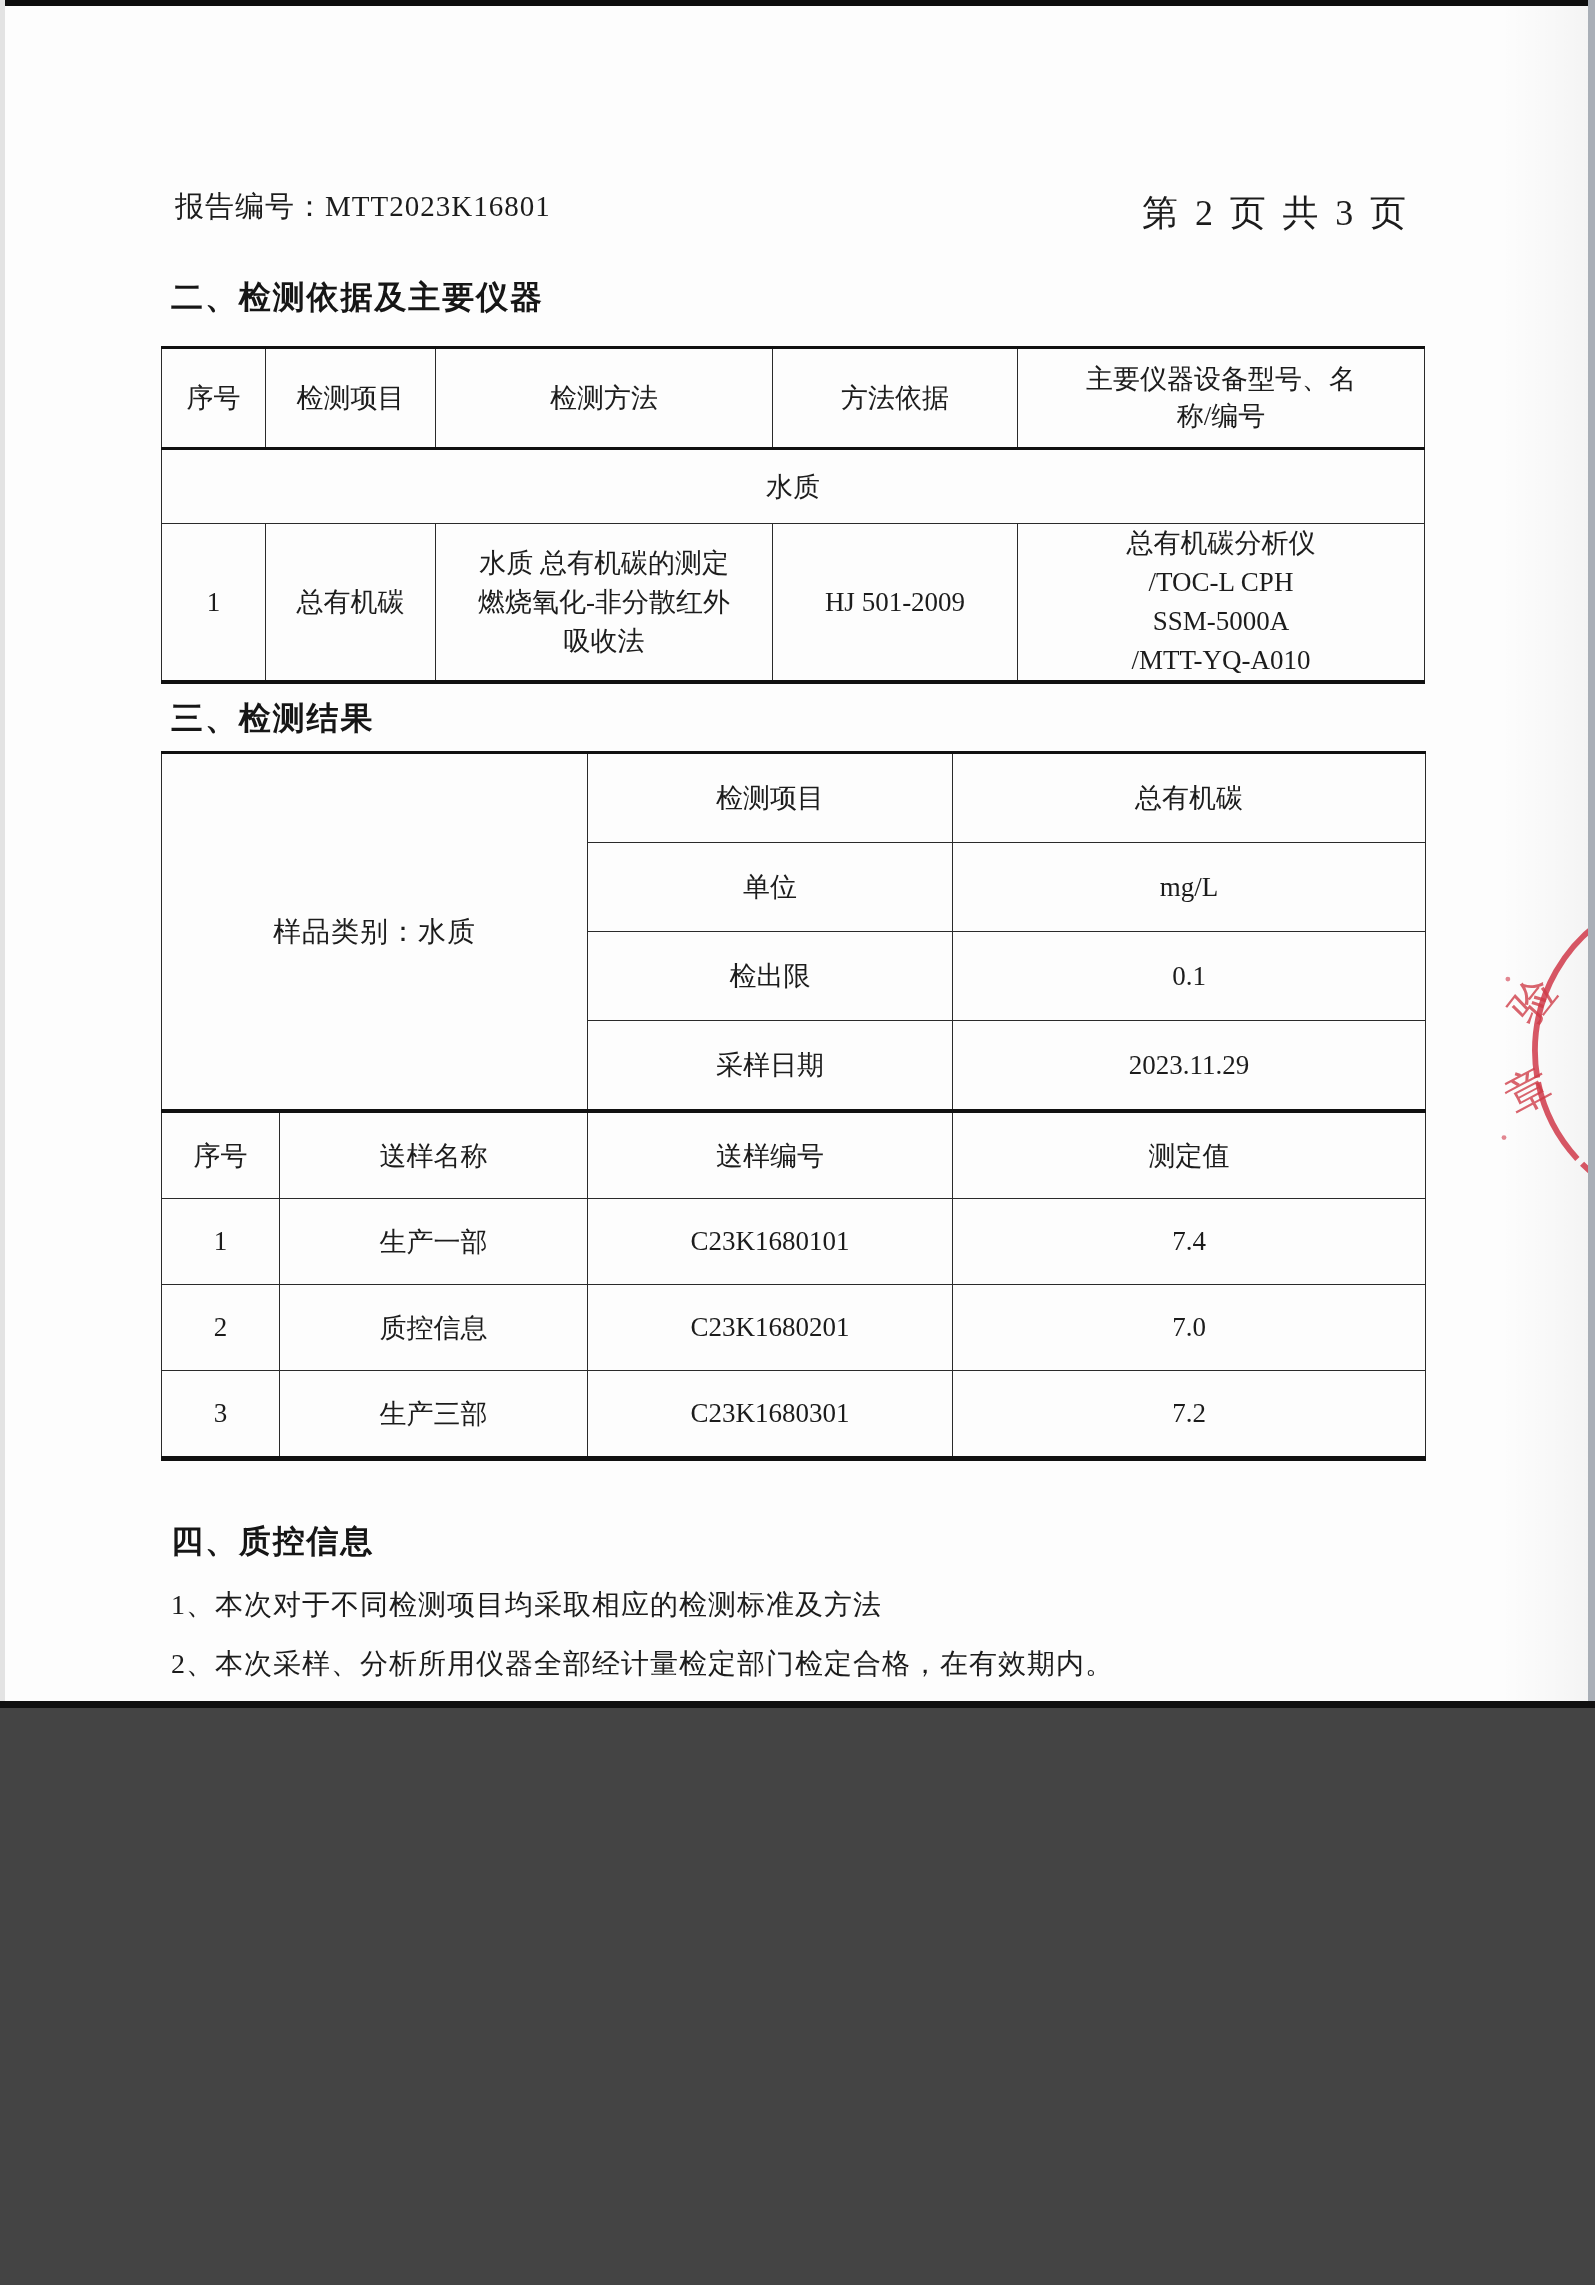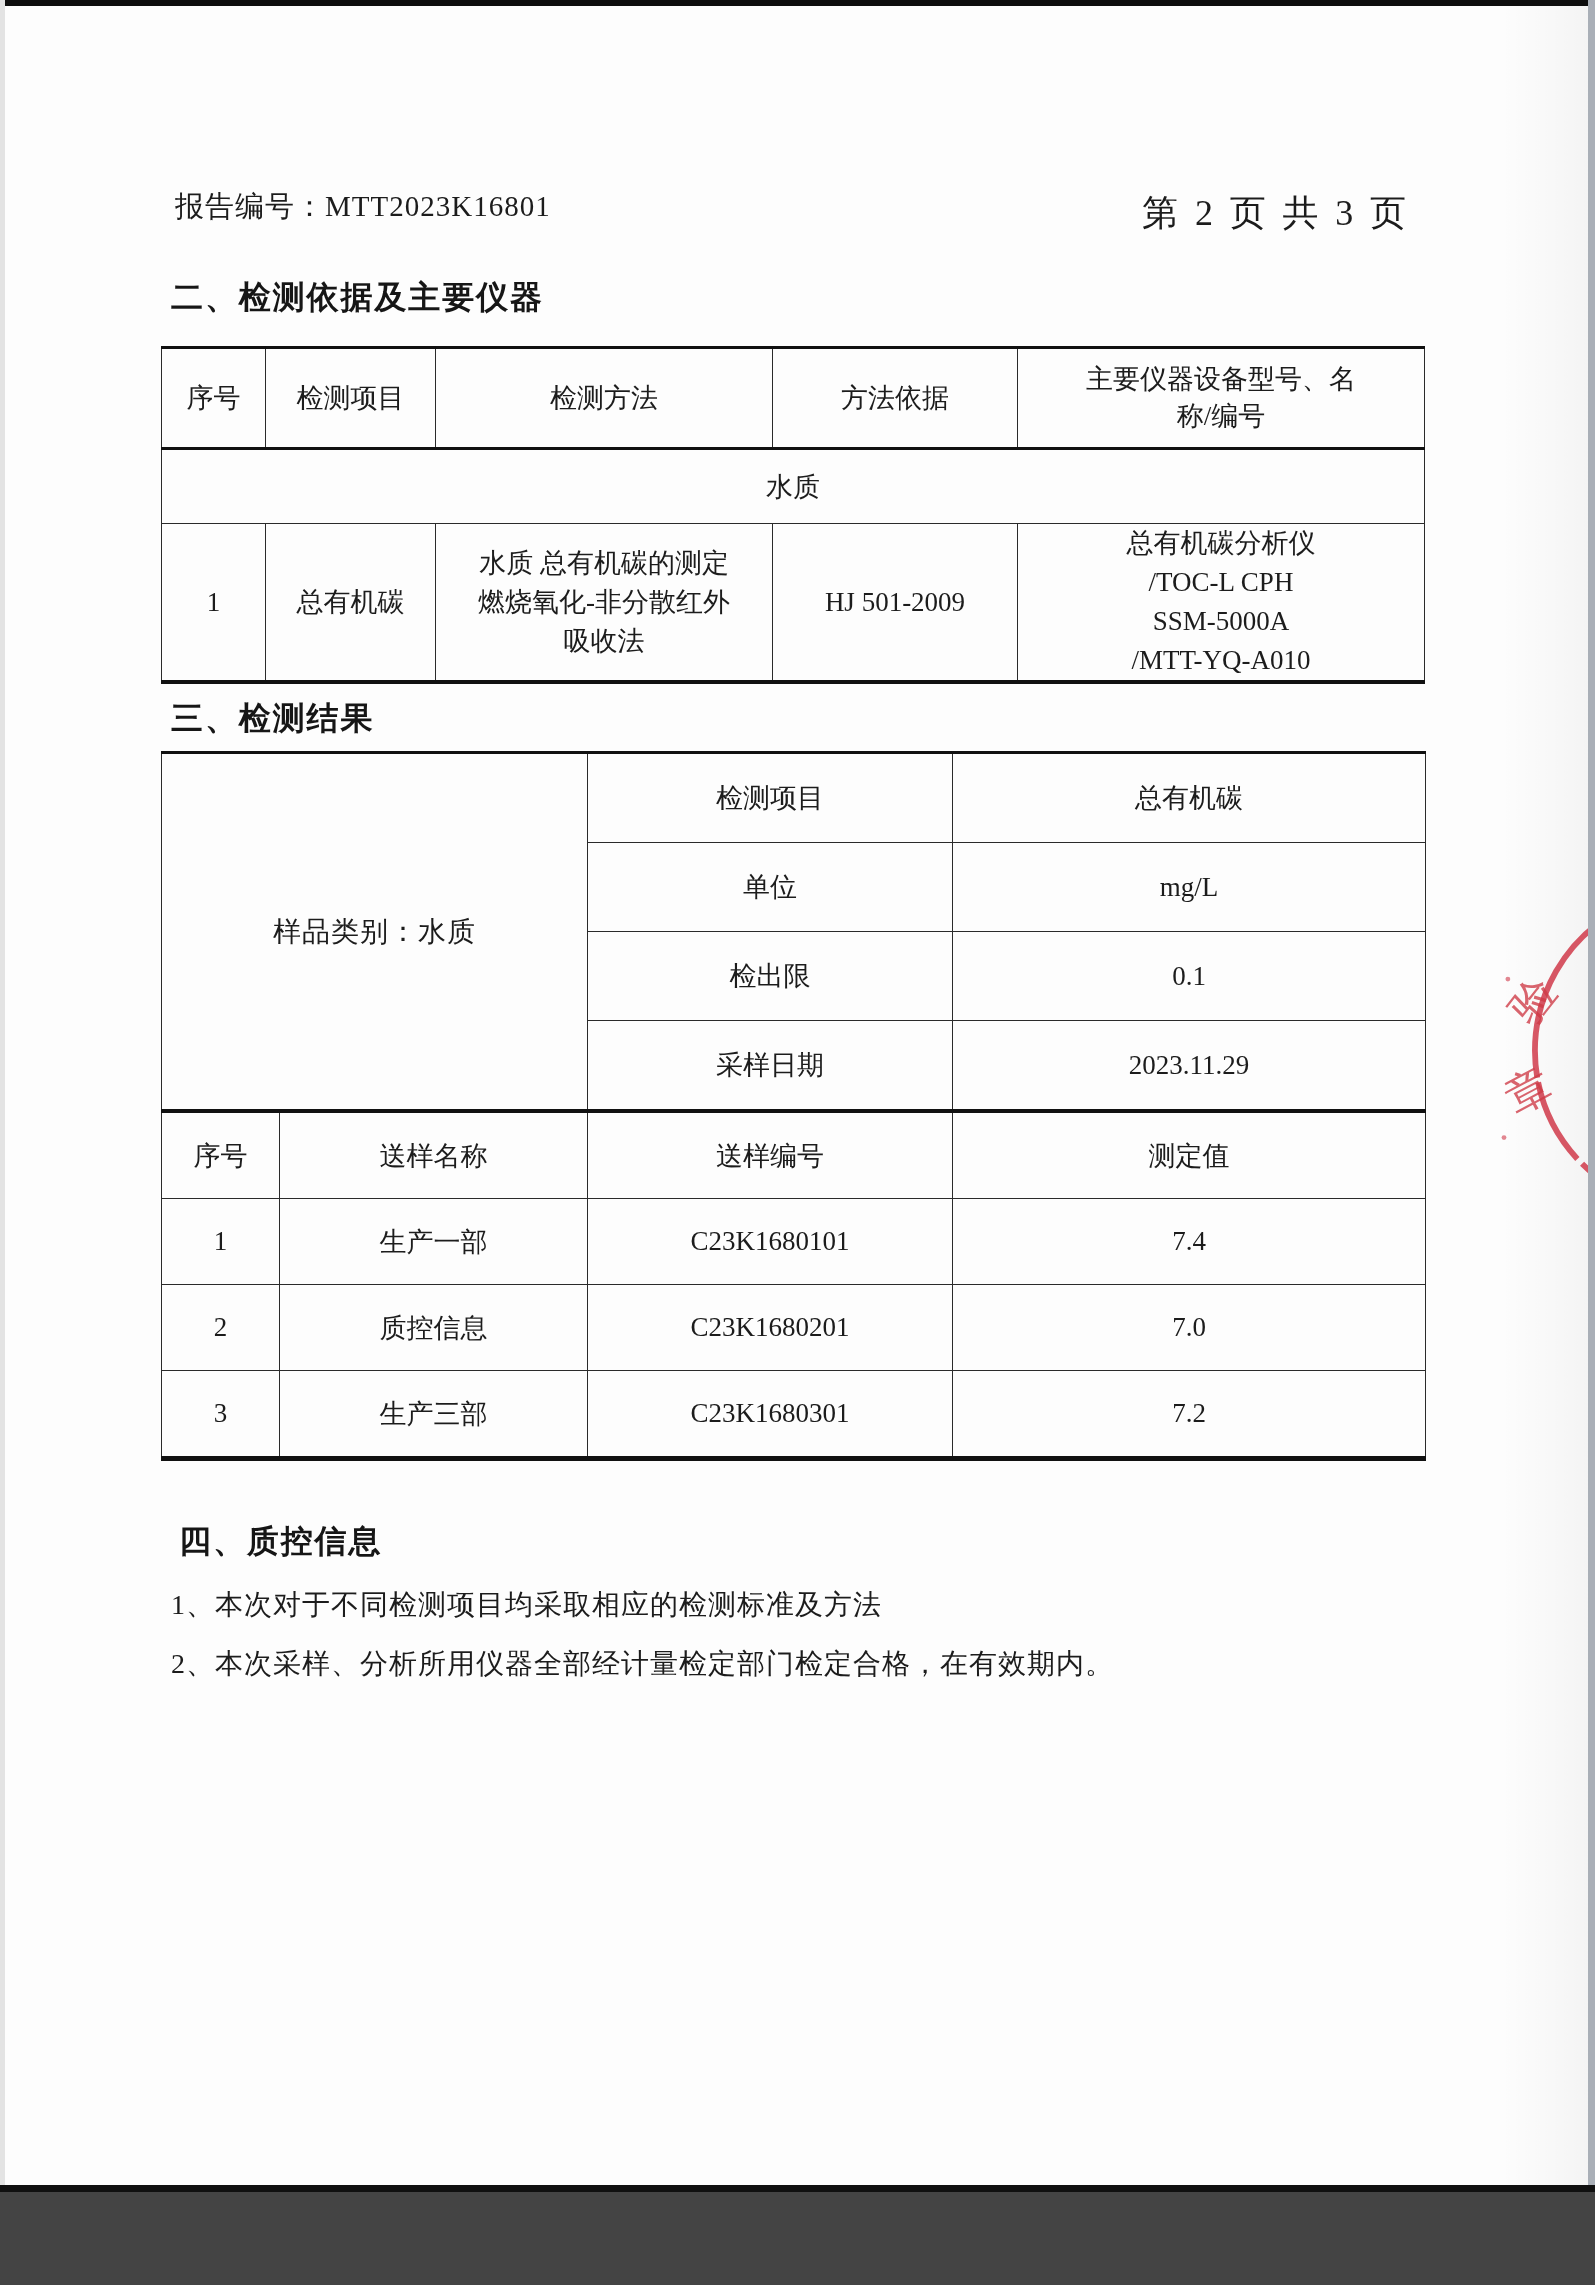--- a/index.html
+++ b/index.html
@@ -1,18 +1,18 @@
 <!DOCTYPE html>
 <html><head>
 <meta charset="utf-8">
 <style>
   html,body{margin:0;padding:0;background:#444;}
   .page{
     position:relative;
-    width:1595px;height:2192px;
+    width:1595px;height:1708px;
     background:#fdfdfd;
     overflow:hidden;
     font-family:"Liberation Serif","DejaVu Serif",serif;
     color:#1c1c1c;
   }
   
   .edge-top{position:absolute;left:0;top:0;width:100%;height:5.8px;background:#0e0e0e;}
   .edge-bottom{position:absolute;left:0;bottom:0;width:100%;height:6.8px;background:#101010;}
   .edge-right{position:absolute;right:0;top:0;width:6.8px;height:100%;background:#a9afb7;}
   .edge-left{position:absolute;left:0;top:0;width:4.8px;height:100%;background:#e3e3e3;}
@@ -22,21 +22,21 @@
   .hdr-left{position:absolute;left:175px;top:187px;font-size:29px;letter-spacing:1px;}
   .hdr-right{position:absolute;right:185px;top:189px;font-size:36px;letter-spacing:3.9px;}
 
   .sec-title{
     position:absolute;left:171px;
     font-family:Liberation Sans, sans-serif;
     font-weight:bold;font-size:32px;letter-spacing:1.9px;color:#161616;
   }
   #sec2-title{top:276px;}
   #sec3-title{top:697px;}
-  #sec4-title{top:1520px;margin-left:8px;}
+  #sec4-title{top:1520px;}
 
   table{border-collapse:collapse;table-layout:fixed;position:absolute;}
   td{border:1.9px solid #2a2a2a;text-align:center;vertical-align:middle;
      font-size:27px;padding:0 5.8px;overflow:hidden;}
 
   
   #t1{left:161px;top:346px;width:1264px;border-top:3.9px solid #111;border-bottom:4.8px solid #111;}
   #t1 tr.head td{height:82px;border-bottom:3.9px solid #111;}
   #t1 tr.cat td{height:73px;}
   #t1 tr.data td{height:150px;line-height:39px;}

